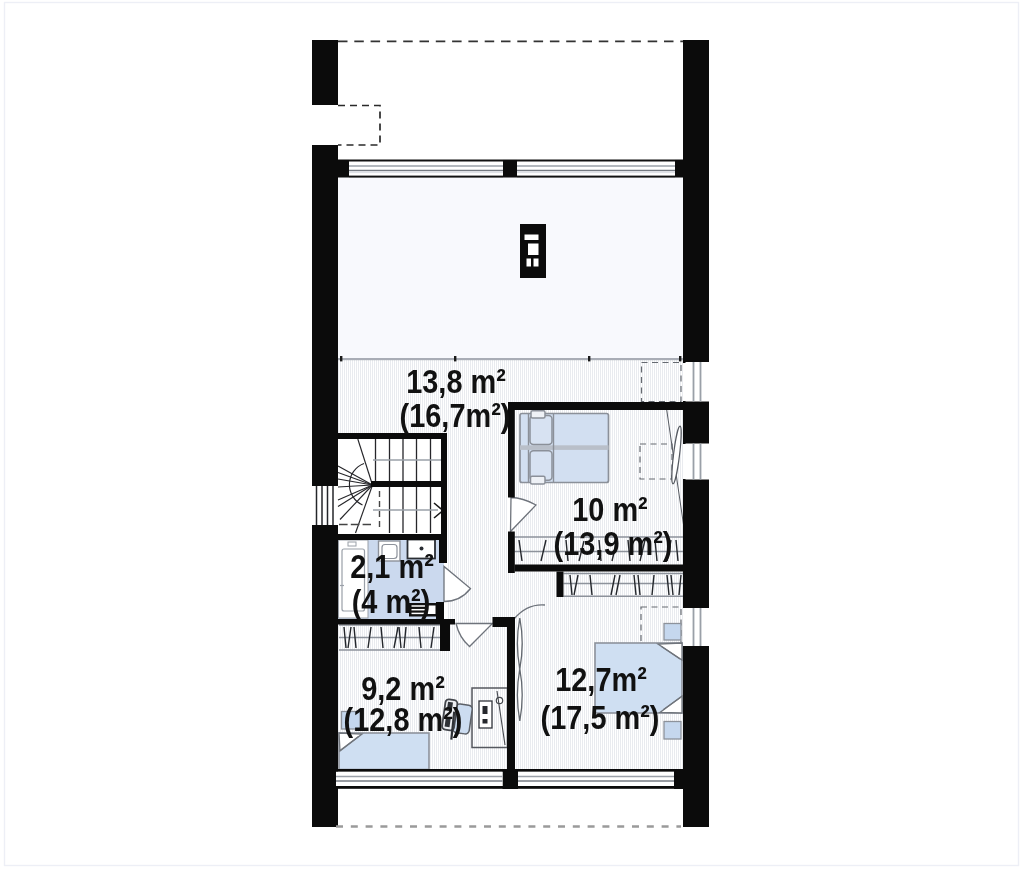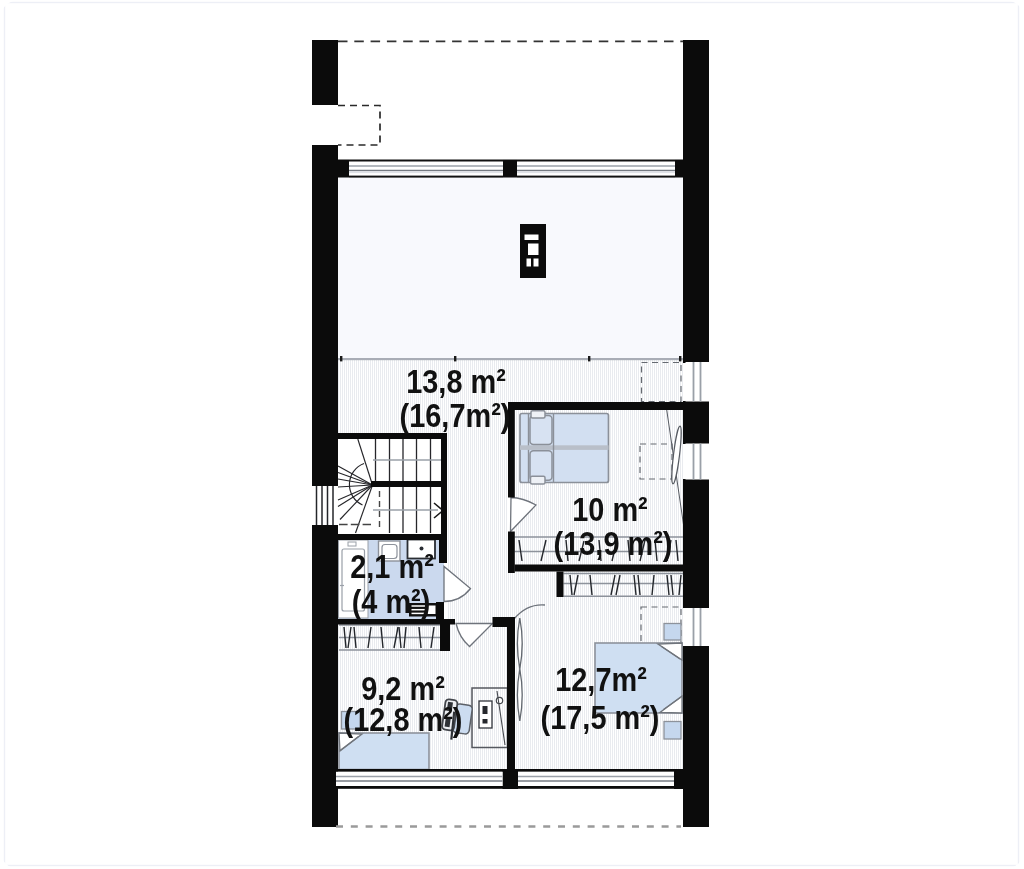--- a/index.html
+++ b/index.html
@@ -1,16 +1,16 @@
 <!DOCTYPE html>
 <html><head>
 <meta charset="utf-8">
 <style>
   html,body{margin:0;padding:0;background:#ffffff;}
-  #page{position:relative;width:1024px;height:869px;background:#ffffff;overflow:hidden;border-radius:19px;}
+  #page{position:relative;width:1024px;height:869px;background:#ffffff;overflow:hidden;}
   svg{display:block;}
   text{font-family:"Liberation Sans", sans-serif;font-weight:bold;fill:#111111;}
 </style>
 </head>
 <body>
 <div id="page">
 <svg width="1024" height="869" viewBox="0 0 1024 869">
 <defs>
   <pattern id="fh" width="2" height="12" patternUnits="userSpaceOnUse">
     <rect width="2" height="12" fill="#ffffff"></rect>

